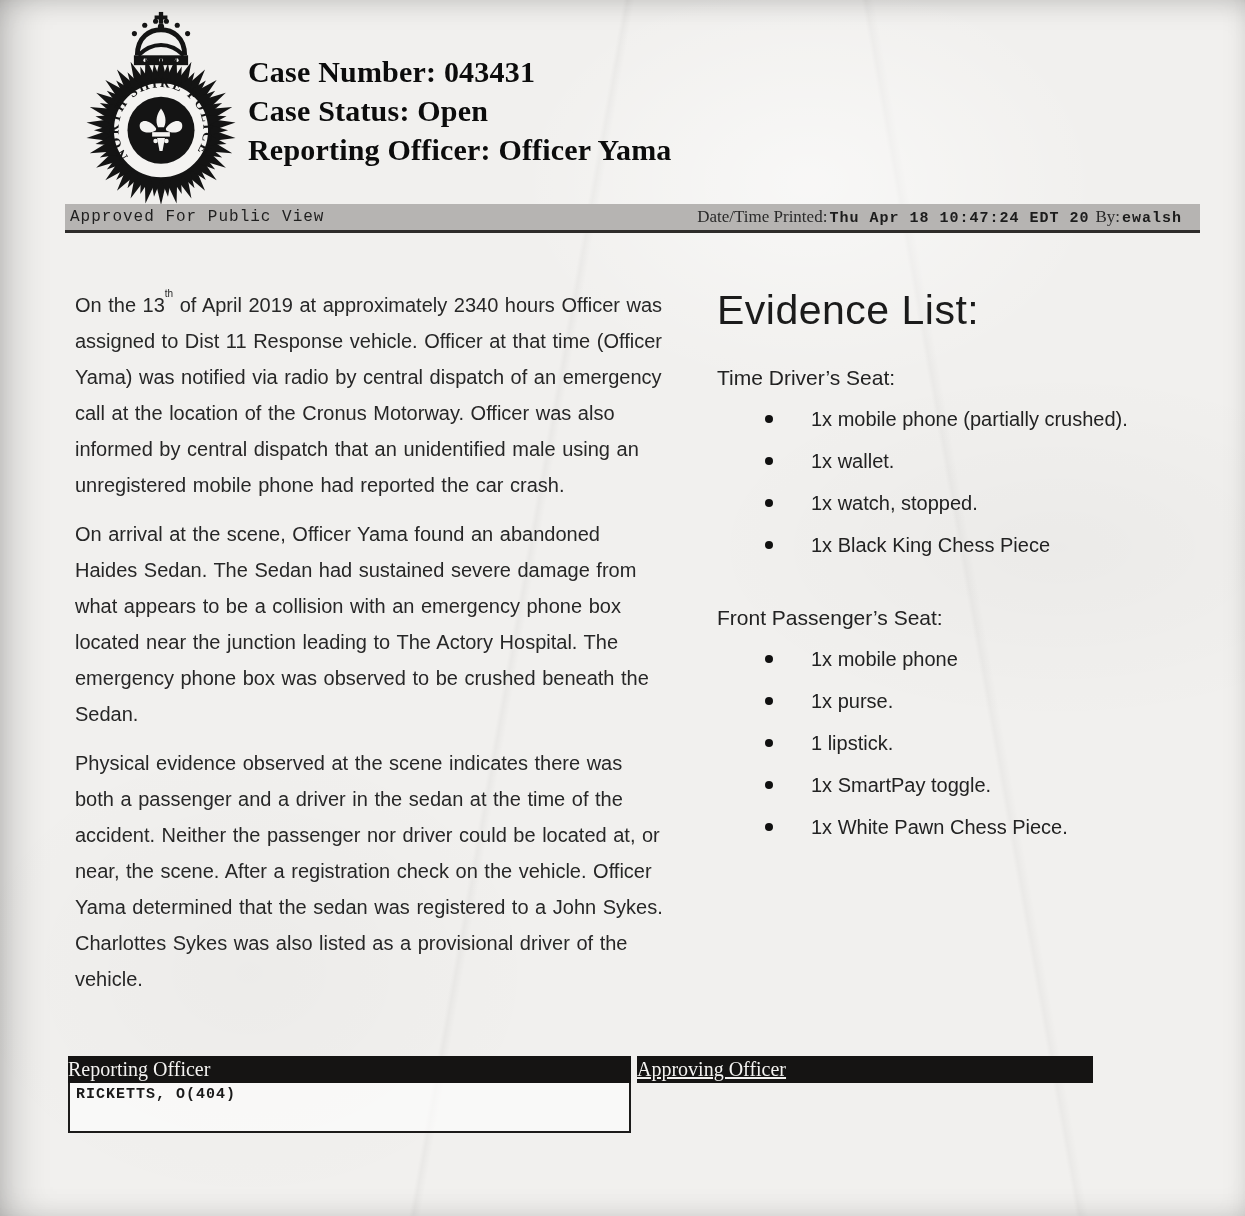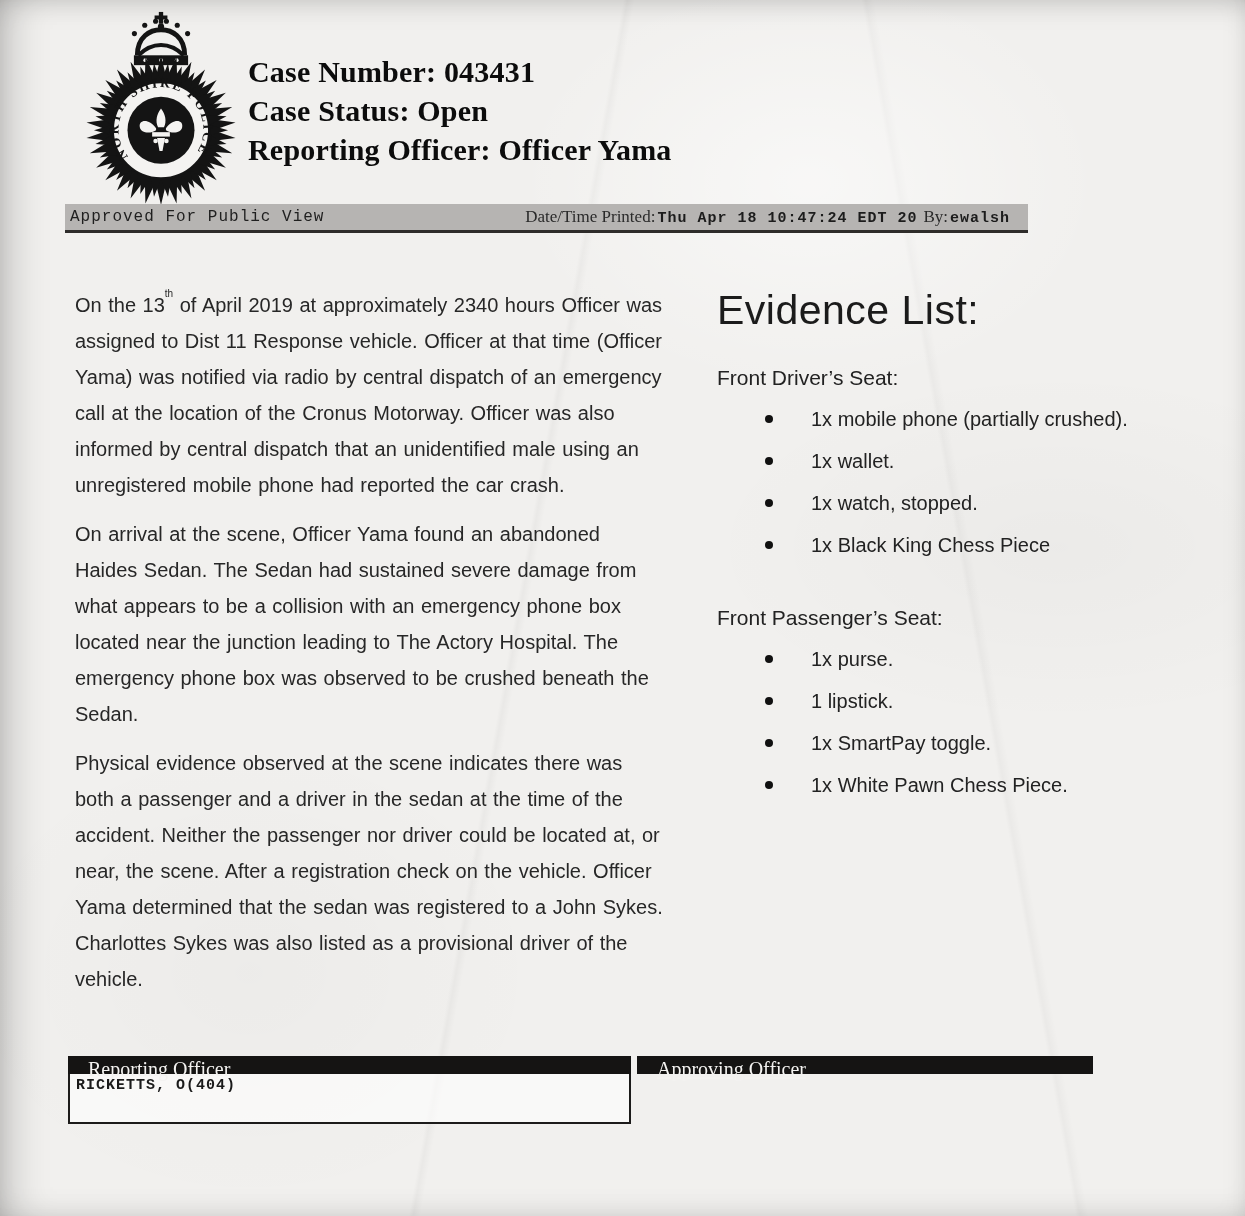--- a/index.html
+++ b/index.html
@@ -37,21 +37,21 @@
     font-weight:700;
     font-size:30px;
     line-height:39px;
     color:#0c0c0c;
     letter-spacing:0.2px;
   }
 
   
   .approval-bar {
     position:absolute; left:65px; top:204px;
-    width:963px; height:26px;
+    width:1135px; height:26px;
     background:#b6b4b2;
     border-bottom:3px solid #2e2c2a;
     display:flex; align-items:center;
     box-sizing:content-box;
   }
   .bar-status {
     font-family:"Liberation Mono","DejaVu Sans Mono", monospace;
     font-size:16px; letter-spacing:1px; color:#1f1f1f;
     padding-left:5px;
   }
@@ -91,22 +91,22 @@
     content:""; position:absolute; left:48px; top:17px;
     width:8px; height:8px; border-radius:50%; background:#101010;
   }
 
   
   .sig-table { position:absolute; left:68px; top:1056px; width:1132px; display:flex; gap:6px; }
   .sig-col { flex:1; }
   .sig-header {
     background:#151413; color:#f3f2f0;
     font-family:"Liberation Serif", serif;
-    font-size:20px; height:18px; line-height:27px;
-    padding-left:20px; box-sizing:border-box;
+    font-size:20px; height:27px; line-height:27px;
+    padding-left:0; box-sizing:border-box;
   }
   .sig-col.short-header .sig-header { width:81%;text-decoration:underline; }
   .sig-cell {
     height:50px; box-sizing:border-box;
     background:rgba(255,255,255,0.6);
     border:2px solid #1c1b1a; border-top:none;
     font-family:"Liberation Mono","DejaVu Sans Mono", monospace;
     font-size:15px; font-weight:700; letter-spacing:1px; color:#1a1a1a;
     padding:3px 6px;
   }
@@ -181,30 +181,31 @@
 
   <div class="narrative">
     <p><span>On the 13</span><sup>th</sup><span> of April 2019 at approximately 2340 hours Officer was assigned to Dist 11 Response vehicle. Officer at that time (Officer Yama) was notified via radio by central dispatch of an emergency call at the location of the Cronus Motorway. Officer was also informed by central dispatch that an unidentified male using an unregistered mobile phone had reported the car crash.</span></p>
     <p>On arrival at the scene, Officer Yama found an abandoned Haides Sedan. The Sedan had sustained severe damage from what appears to be a collision with an emergency phone box located near the junction leading to The Actory Hospital. The emergency phone box was observed to be crushed beneath the Sedan.</p>
     <p>Physical evidence observed at the scene indicates there was both a passenger and a driver in the sedan at the time of the accident. Neither the passenger nor driver could be located at, or near, the scene. After a registration check on the vehicle. Officer Yama determined that the sedan was registered to a John Sykes. Charlottes Sykes was also listed as a provisional driver of the vehicle.</p>
   </div>
 
   <div class="evidence">
     <h1 class="ev-title">Evidence List:</h1>
 
-    <div class="ev-heading">Front Driver’s Seat:</div>
+    <div class="ev-heading">Time Driver’s Seat:</div>
     <ul>
       <li>1x mobile phone (partially crushed).</li>
       <li>1x wallet.</li>
       <li>1x watch, stopped.</li>
       <li>1x Black King Chess Piece</li>
     </ul>
 
     <div class="ev-heading">Front Passenger’s Seat:</div>
     <ul>
+      <li>1x mobile phone</li>
       <li>1x purse.</li>
       <li>1 lipstick.</li>
       <li>1x SmartPay toggle.</li>
       <li>1x White Pawn Chess Piece.</li>
     </ul>
   </div>
 
   <div class="sig-table">
     <div class="sig-col">
       <div class="sig-header">Reporting Officer</div>

